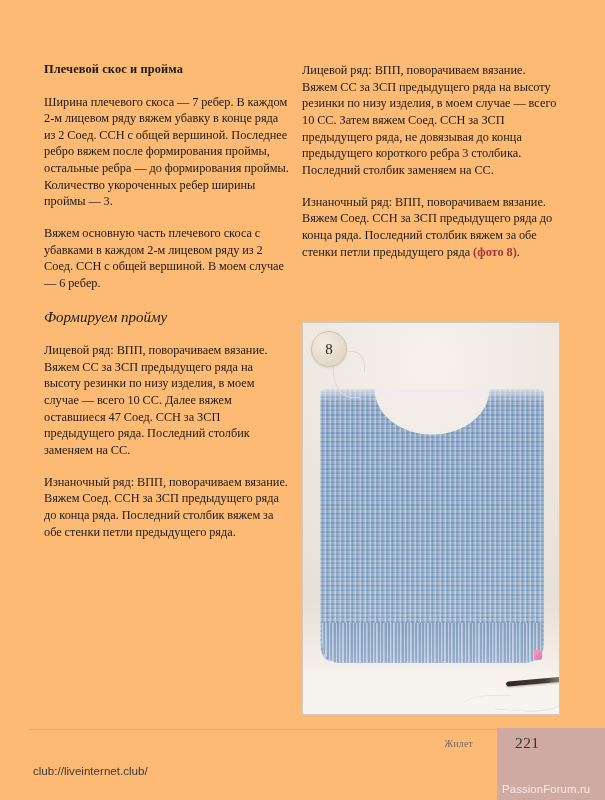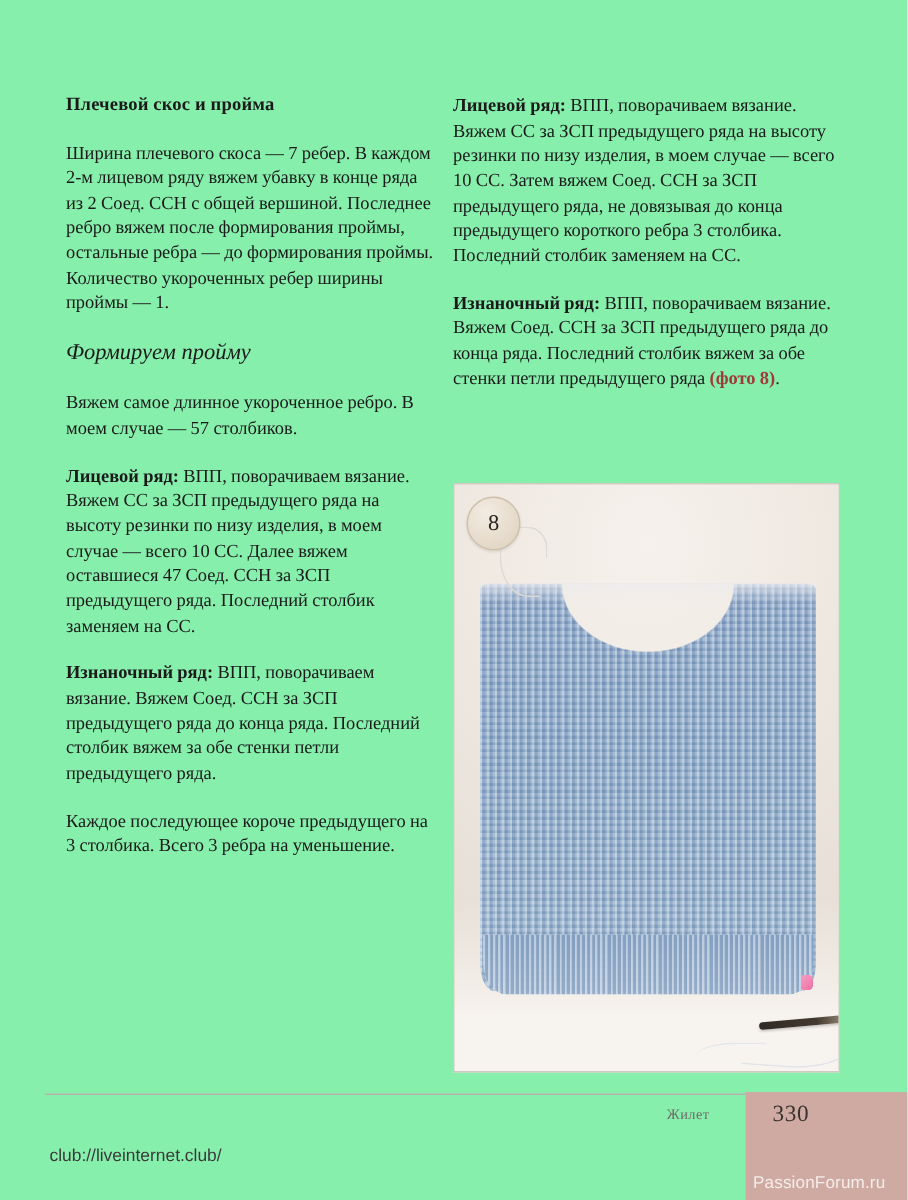--- a/index.html
+++ b/index.html
@@ -14,21 +14,21 @@
     font-family: "Liberation Serif", "DejaVu Serif", serif;
     color: #1a1a1a;
     overflow: hidden;
   }
 
   .page {
     position: absolute;
     left: 0; top: 0;
     width: 605px;
     height: 800px;
-    background: #86efac;
+    background: #fdba74;
   }
 
   
   .col {
     position: absolute;
     top: 62px;
     width: 248px;
   }
   .col-left  { left: 44px; }
   .col-right { left: 302px; width: 258px; }
@@ -50,21 +50,21 @@
     word-spacing: -0.2px;
   }
 
   .ital-head {
     font-size: 15px;
     font-style: italic;
     margin: 0 0 15px 0;
     line-height: 1.35;
   }
 
-  .lead { font-weight: bold; margin-top: 18px; }
+  .lead { font-weight: normal; margin-top: 18px; }
 
   .ref {
     color: #a03a3a;
     font-weight: bold;
   }
 
   
   .photo-wrap {
     position: absolute;
     left: 302px;
@@ -296,37 +296,36 @@
 </style>
 </head>
 <body>
 
 <div class="page">
 
   <div class="col col-left">
 
     <h2 class="sec-title">Плечевой скос и пройма</h2>
 
-    <p class="para">Ширина плечевого скоса — 7 ребер. В каждом 2-м лицевом ряду вяжем убавку в конце ряда из 2 Соед. ССН с общей вершиной. Последнее ребро вяжем после формирования проймы, остальные ребра — до формирования проймы. Количество укороченных ребер ширины проймы — 1.</p>
-
+    <p class="para">Ширина плечевого скоса — 7 ребер. В каждом 2-м лицевом ряду вяжем убавку в конце ряда из 2 Соед. ССН с общей вершиной. Последнее ребро вяжем после формирования проймы, остальные ребра — до формирования проймы. Количество укороченных ребер ширины проймы — 3.</p>
+
+    <p class="para">Вяжем основную часть плечевого скоса с убавками в каждом 2-м лицевом ряду из 2 Соед. ССН с общей вершиной. В моем случае — 6 ребер.</p>
 
     <p class="ital-head">Формируем пройму</p>
 
-    <p class="para">Вяжем самое длинное укороченное ребро. В моем случае — 57 столбиков.</p>
 
     <p class="para">
       <span class="lead">Лицевой ряд:</span><span> ВПП, поворачиваем вязание. Вяжем СС за ЗСП предыдущего ряда на высоту резинки по низу изделия, в моем случае — всего 10 СС. Далее вяжем оставшиеся 47 Соед. ССН за ЗСП предыдущего ряда. Последний столбик заменяем на СС.</span>
     </p>
 
     <p class="para">
       <span class="lead">Изнаночный ряд:</span><span> ВПП, поворачиваем вязание. Вяжем Соед. ССН за ЗСП предыдущего ряда до конца ряда. Последний столбик вяжем за обе стенки петли предыдущего ряда.</span>
     </p>
 
 
-    <p class="para">Каждое последующее короче предыдущего на 3 столбика. Всего 3 ребра на уменьшение.</p>
   </div>
 
   <div class="col col-right">
 
     <p class="para">
       <span class="lead">Лицевой ряд:</span><span> ВПП, поворачиваем вязание. Вяжем СС за ЗСП предыдущего ряда на высоту резинки по низу изделия, в моем случае — всего 10 СС. Затем вяжем Соед. ССН за ЗСП предыдущего ряда, не довязывая до конца предыдущего короткого ребра 3 столбика. Последний столбик заменяем на СС.</span>
     </p>
 
     <p class="para">
       <span class="lead">Изнаночный ряд:</span><span> ВПП, поворачиваем вязание. Вяжем Соед. ССН за ЗСП предыдущего ряда до конца ряда. Последний столбик вяжем за обе стенки петли предыдущего ряда </span><span class="ref">(фото 8)</span><span>.</span>
@@ -345,19 +344,19 @@
     <div class="badge-curl"></div>
     <div class="badge-curl2"></div>
     <div class="badge">8</div>
   </div>
 
   <div class="rule"></div>
 
   <div class="folio-label">Жилет</div>
 
   <div class="folio-box">
-    <div class="folio-num">330</div>
+    <div class="folio-num">221</div>
     <div class="brand">PassionForum.ru</div>
   </div>
 
   <div class="watermark">club://liveinternet.club/</div>
 
 </div>
 
 </body></html>

